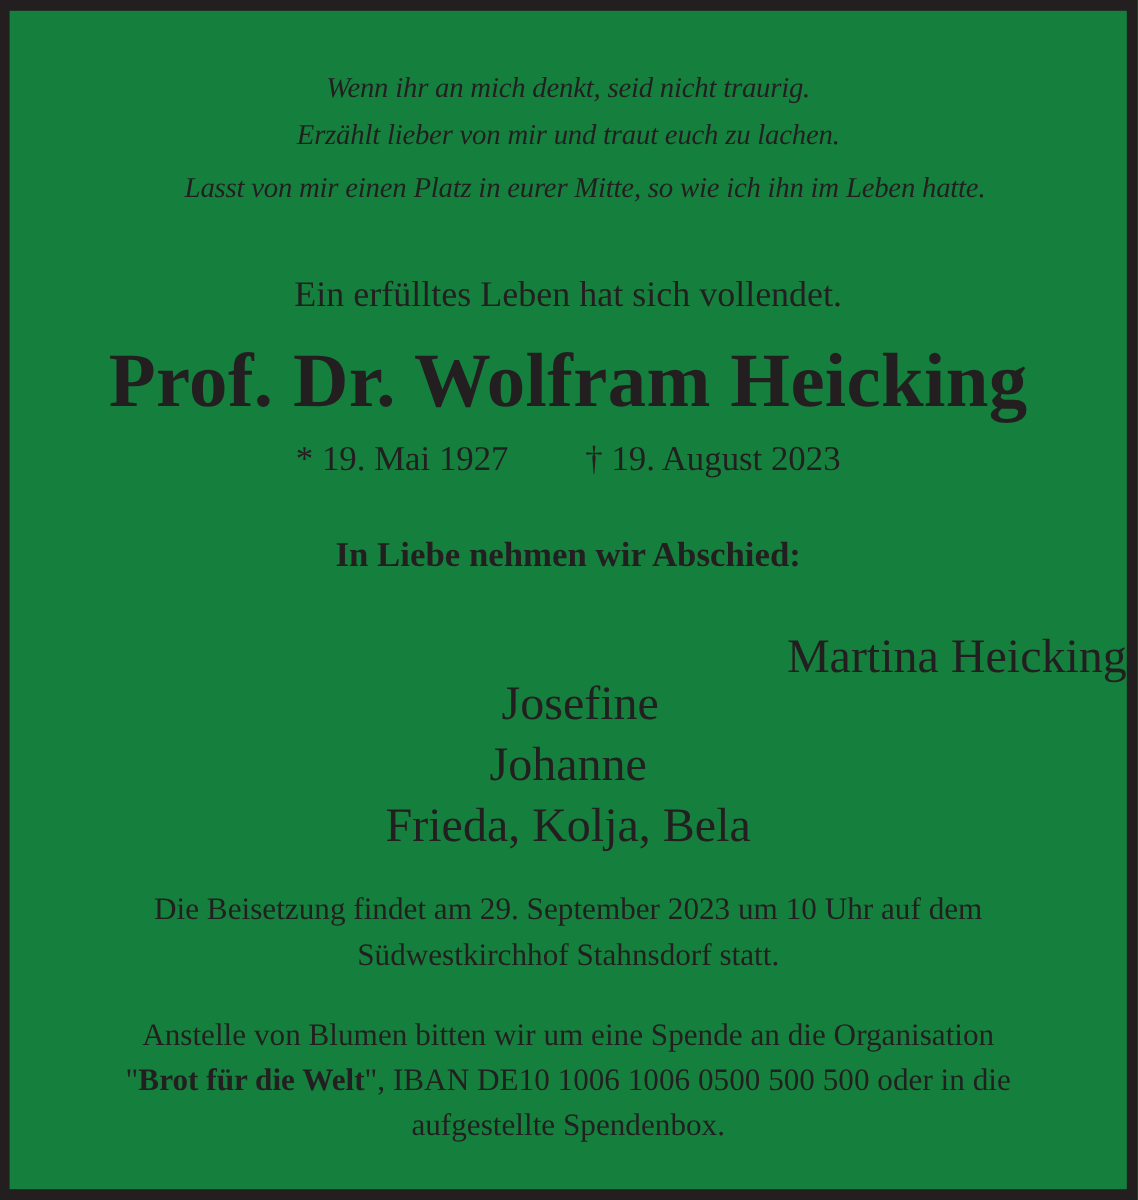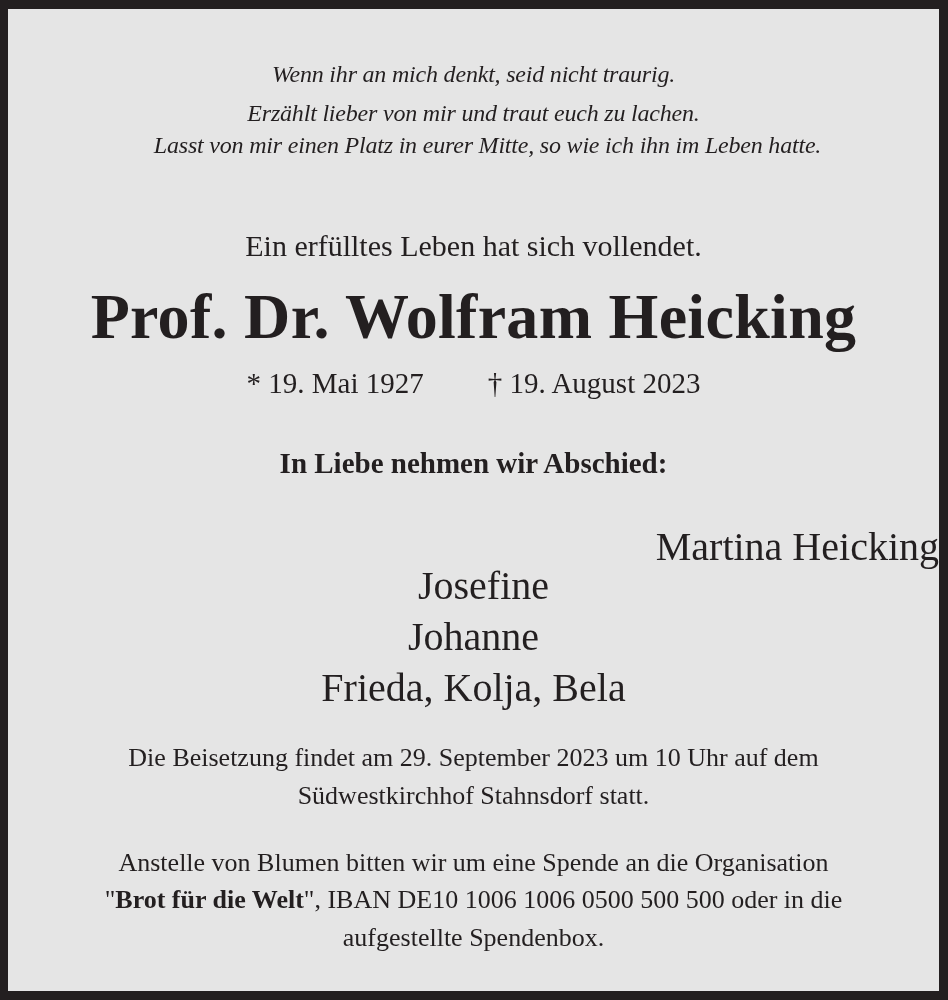--- a/index.html
+++ b/index.html
@@ -8,21 +8,21 @@
       background: #231f20;
       position: relative;
       overflow: hidden;
       font-family: "Liberation Serif", "DejaVu Serif", serif;
       color: #231f20;
     }
     .sheet {
       position: absolute;
       left: 8px; top: 9px;
       width: 931px; height: 982px;
-      background: #e5e5e5;
+      background: #15803d;
     }
     .line {
       position: absolute;
       left: 0; right: 0;
       text-align: center;
       white-space: nowrap;
       line-height: 1;
     }
     .quote {
       font-style: italic;
@@ -43,21 +43,21 @@
     .body-text { font-size: 26px; }
     .bold { font-weight: bold; }
   </style>
 </head>
 <body>
 
 <div class="sheet">
 
   <div class="line quote" style="top:53px;">Wenn ihr an mich denkt, seid nicht traurig.</div>
   <div class="line quote" style="top:92px;">Erzählt lieber von mir und traut euch zu lachen.</div>
-  <div class="line quote" style="top:124px;margin-left:28px;">Lasst von mir einen Platz in eurer Mitte, so wie ich ihn im Leben hatte.</div>
+  <div class="line quote" style="top:136px;margin-left:28px;">Lasst von mir einen Platz in eurer Mitte, so wie ich ihn im Leben hatte.</div>
 
   <div class="line intro" style="top:222px;">Ein erfülltes Leben hat sich vollendet.</div>
 
   <div class="line name" style="top:276px;">Prof. Dr. Wolfram Heicking</div>
 
   <div class="line dates" style="top:360px;text-align:center;">
     <span class="date">* 19. Mai 1927</span><span class="gap"></span><span class="date">† 19. August 2023</span>
   </div>
 
   <div class="line farewell" style="top:440px;font-weight:bold;">In Liebe nehmen wir Abschied:</div>

